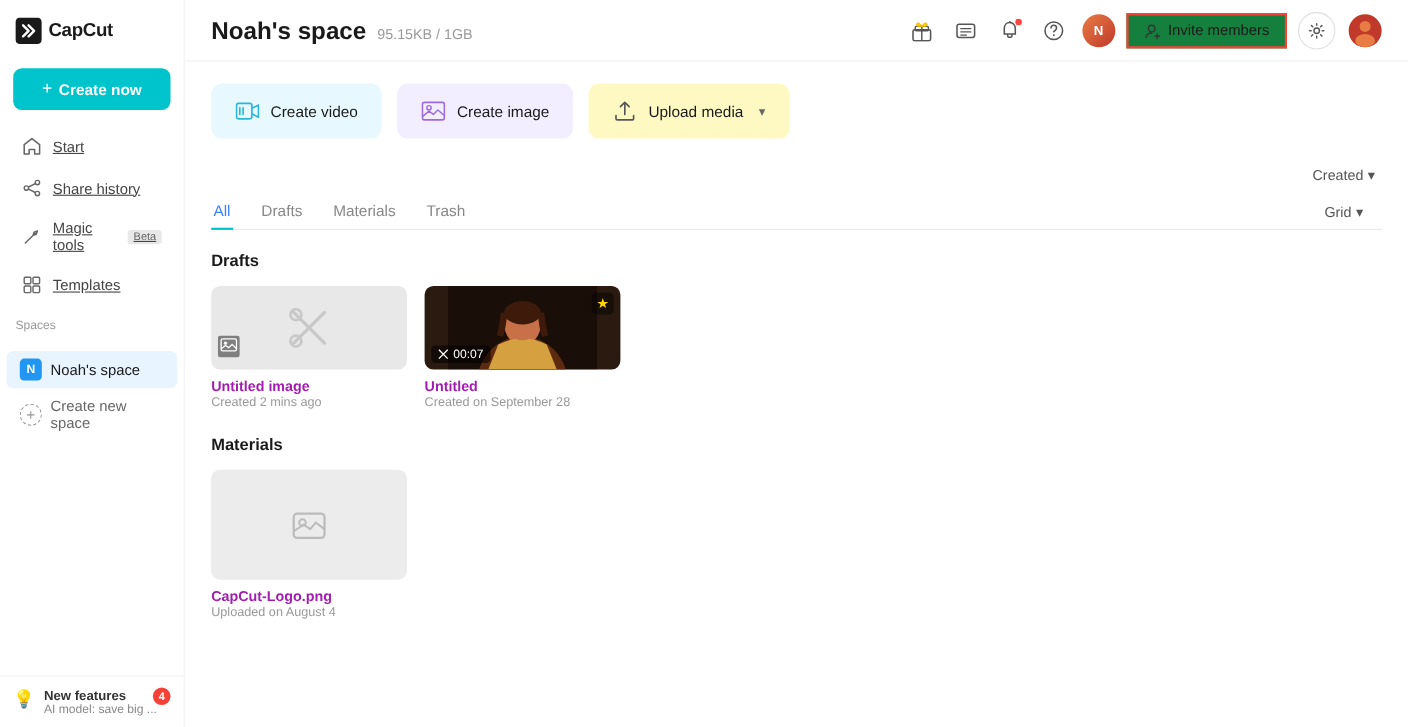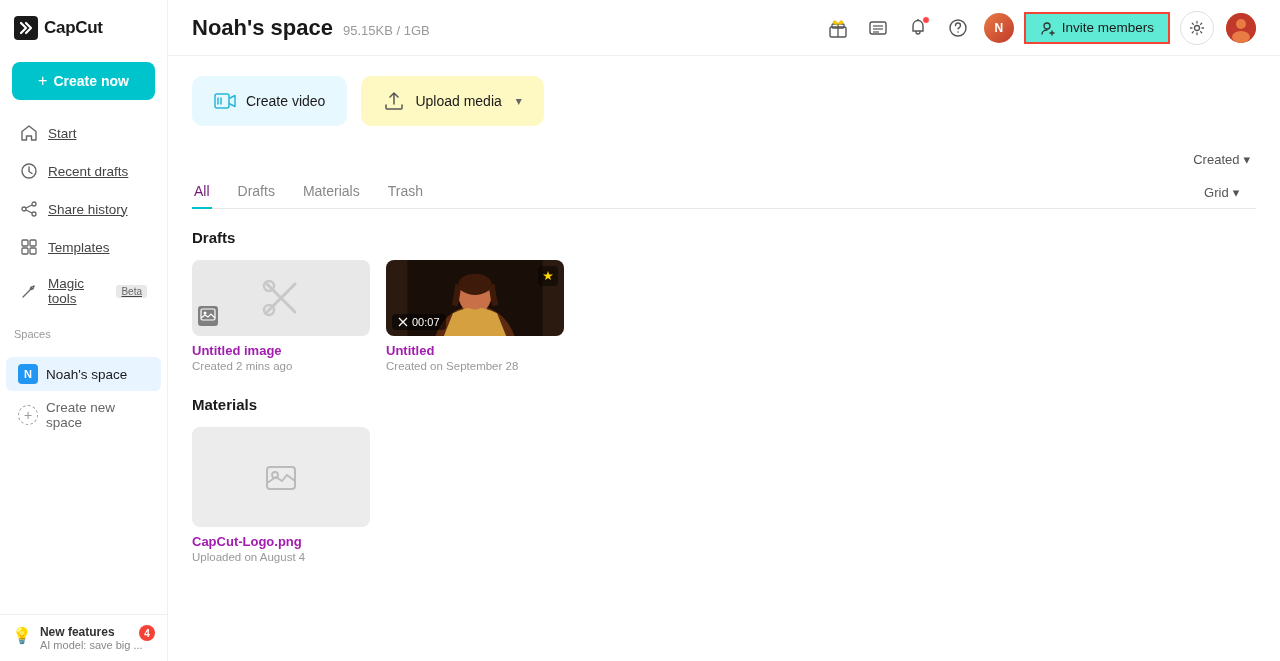--- a/index.html
+++ b/index.html
@@ -29,39 +29,39 @@
     
     .main { flex: 1; display: flex; flex-direction: column; background: #fff; overflow-y: auto; }
 
     
     .topbar { display: flex; align-items: center; justify-content: space-between; padding: 0 24px; height: 56px; border-bottom: 1px solid #f0f0f0; flex-shrink: 0; }
     .space-title-area { display: flex; align-items: baseline; gap: 10px; }
     .space-title { font-size: 22px; font-weight: 700; color: #1a1a1a; }
     .space-storage { font-size: 13px; color: #999; }
     .topbar-actions { display: flex; align-items: center; gap: 10px; }
     .member-avatar { width: 30px; height: 30px; border-radius: 50%; overflow: hidden; background: #ff6b35; display: flex; align-items: center; justify-content: center; }
-    .invite-btn { display: flex; align-items: center; gap: 6px; border: 2px solid #f44336; border-radius: 0; padding: 6px 14px; font-size: 13.5px; color: #1a1a1a; cursor: pointer; background: #5eead4; font-weight: 500; }
+    .invite-btn { display: flex; align-items: center; gap: 6px; border: 2px solid #f44336; border-radius: 0; padding: 6px 14px; font-size: 13.5px; color: #1a1a1a; cursor: pointer; background: #15803d; font-weight: 500; }
     .settings-btn { width: 34px; height: 34px; border-radius: 50%; border: 1px solid #e0e0e0; display: flex; align-items: center; justify-content: center; cursor: pointer; background: #fff; }
 
     
     .content { padding: 20px 24px; flex: 1; }
 
     
     .action-cards { display: flex; gap: 14px; margin-bottom: 22px; }
     .action-card { display: flex; align-items: center; gap: 10px; padding: 14px 22px; border-radius: 10px; cursor: pointer; font-size: 14px; font-weight: 500; color: #1a1a1a; border: none; }
     .action-card.video { background: #e8f8ff; }
     .action-card.image { background: #f3eeff; }
     .action-card.upload { background: #fef9c3; display: flex; align-items: center; gap: 10px; }
     .upload-card-inner { display: flex; align-items: center; gap: 10px; }
     .chevron-down { font-size: 12px; color: #666; margin-left: 4px; }
 
     
     .tabs { display: flex; gap: 20px; border-bottom: 1px solid #e8e8e8; margin-bottom: 20px; }
     .tab { padding: 8px 2px; font-size: 14px; color: #888; cursor: pointer; border-bottom: 2px solid transparent; margin-bottom: -1px; }
-    .tab.active { color: #701a75; border-bottom: 2px solid #00c4cc; font-weight: 500; }
+    .tab.active { color: #3b82f6; border-bottom: 2px solid #00c4cc; font-weight: 500; }
 
     
     .content-controls { display: flex; align-items: center; justify-content: flex-end; gap: 10px; margin-bottom: 16px; }
     .sort-btn, .view-btn { display: flex; align-items: center; gap: 4px; font-size: 13px; color: #555; cursor: pointer; padding: 4px 6px; border-radius: 4px; }
 
     
     .section-title { font-size: 15px; font-weight: 600; color: #1a1a1a; margin-bottom: 14px; }
     .grid { display: flex; flex-wrap: wrap; gap: 16px; margin-bottom: 24px; }
     .grid-item { width: 178px; cursor: pointer; }
     .grid-thumb { width: 178px; height: 76px; background: #e8e8e8; border-radius: 8px; overflow: hidden; display: flex; align-items: center; justify-content: center; position: relative; }
@@ -103,56 +103,49 @@
     <span>Create now</span>
   </button>
 
   <div class="nav-item">
     <svg class="nav-icon" viewBox="0 0 18 18" fill="none">
       <path d="M2 7.5L9 2L16 7.5V16H11.5V12H6.5V16H2V7.5Z" stroke="#666" stroke-width="1.4" fill="none" stroke-linejoin="round"></path>
     </svg>
     <span>Start</span>
   </div>
 
-  <div class="nav-item">
-    <svg class="nav-icon" viewBox="0 0 18 18" fill="none">
-      <circle cx="9" cy="9" r="7" stroke="#666" stroke-width="1.4"></circle>
-      <path d="M9 5V9.5L12 11.5" stroke="#666" stroke-width="1.4" stroke-linecap="round"></path>
-    </svg>
-    <span>Recent drafts</span>
-  </div>
 
   <div class="nav-item">
     <svg class="nav-icon" viewBox="0 0 18 18" fill="none">
       <circle cx="14" cy="4" r="2" stroke="#666" stroke-width="1.3"></circle>
       <circle cx="14" cy="14" r="2" stroke="#666" stroke-width="1.3"></circle>
       <circle cx="4" cy="9" r="2" stroke="#666" stroke-width="1.3"></circle>
       <line x1="6" y1="8" x2="12" y2="5" stroke="#666" stroke-width="1.3"></line>
       <line x1="6" y1="10" x2="12" y2="13" stroke="#666" stroke-width="1.3"></line>
     </svg>
     <span>Share history</span>
   </div>
 
   <div class="nav-item">
     <svg class="nav-icon" viewBox="0 0 18 18" fill="none">
+      <path d="M3 15L10 8M10 8L11 5L14 4L13 7L10 8ZM10 8L12 6" stroke="#666" stroke-width="1.3" stroke-linecap="round" stroke-linejoin="round"></path>
+      <circle cx="14" cy="4" r="0.5" fill="#666"></circle>
+    </svg>
+    <span>Magic tools</span>
+    <span style="font-size:10px;background:#e8e8e8;color:#666;border-radius:3px;padding:1px 5px;margin-left:2px;">Beta</span>
+  </div>
+
+  <div class="nav-item">
+    <svg class="nav-icon" viewBox="0 0 18 18" fill="none">
       <rect x="2" y="2" width="6" height="6" rx="1" stroke="#666" stroke-width="1.3"></rect>
       <rect x="10" y="2" width="6" height="6" rx="1" stroke="#666" stroke-width="1.3"></rect>
       <rect x="2" y="10" width="6" height="6" rx="1" stroke="#666" stroke-width="1.3"></rect>
       <rect x="10" y="10" width="6" height="6" rx="1" stroke="#666" stroke-width="1.3"></rect>
     </svg>
     <span>Templates</span>
-  </div>
-
-  <div class="nav-item">
-    <svg class="nav-icon" viewBox="0 0 18 18" fill="none">
-      <path d="M3 15L10 8M10 8L11 5L14 4L13 7L10 8ZM10 8L12 6" stroke="#666" stroke-width="1.3" stroke-linecap="round" stroke-linejoin="round"></path>
-      <circle cx="14" cy="4" r="0.5" fill="#666"></circle>
-    </svg>
-    <span>Magic tools</span>
-    <span style="font-size:10px;background:#e8e8e8;color:#666;border-radius:3px;padding:1px 5px;margin-left:2px;">Beta</span>
   </div>
 
   <div class="sidebar-section-label">Spaces</div>
 
   <div class="space-item">
     <div class="space-avatar">N</div>
     <span>Noah's space</span>
   </div>
 
   <div class="create-space-item">
@@ -247,20 +240,28 @@
 
     <div class="action-cards">
       <button class="action-card video">
         <svg width="22" height="22" viewBox="0 0 22 22" fill="none">
           <rect x="1" y="4" width="14" height="14" rx="2" stroke="#29b6d8" stroke-width="1.5"></rect>
           <path d="M15 8.5L21 5.5V16.5L15 13.5" stroke="#29b6d8" stroke-width="1.5" stroke-linejoin="round" fill="none"></path>
           <line x1="4" y1="8" x2="4" y2="14" stroke="#29b6d8" stroke-width="1.5" stroke-linecap="round"></line>
           <line x1="7" y1="8" x2="7" y2="14" stroke="#29b6d8" stroke-width="1.5" stroke-linecap="round"></line>
         </svg>
         <span>Create video</span>
+      </button>
+      <button class="action-card image">
+        <svg width="22" height="22" viewBox="0 0 22 22" fill="none">
+          <rect x="1" y="3" width="20" height="16" rx="2" stroke="#9c6cdd" stroke-width="1.5"></rect>
+          <circle cx="7" cy="8" r="2" stroke="#9c6cdd" stroke-width="1.3"></circle>
+          <path d="M1 16L7 11L11 14L15 10L21 15" stroke="#9c6cdd" stroke-width="1.3" stroke-linejoin="round" fill="none"></path>
+        </svg>
+        <span>Create image</span>
       </button>
       <button class="action-card upload">
         <div class="upload-card-inner">
           <svg width="22" height="22" viewBox="0 0 22 22" fill="none">
             <path d="M11 3V14M7 7L11 3L15 7" stroke="#555" stroke-width="1.5" stroke-linecap="round" stroke-linejoin="round"></path>
             <path d="M3 15V18C3 18.6 3.4 19 4 19H18C18.6 19 19 18.6 19 18V15" stroke="#555" stroke-width="1.5" stroke-linecap="round"></path>
           </svg>
           <span>Upload media</span>
           <span class="chevron-down">▾</span>
         </div>

